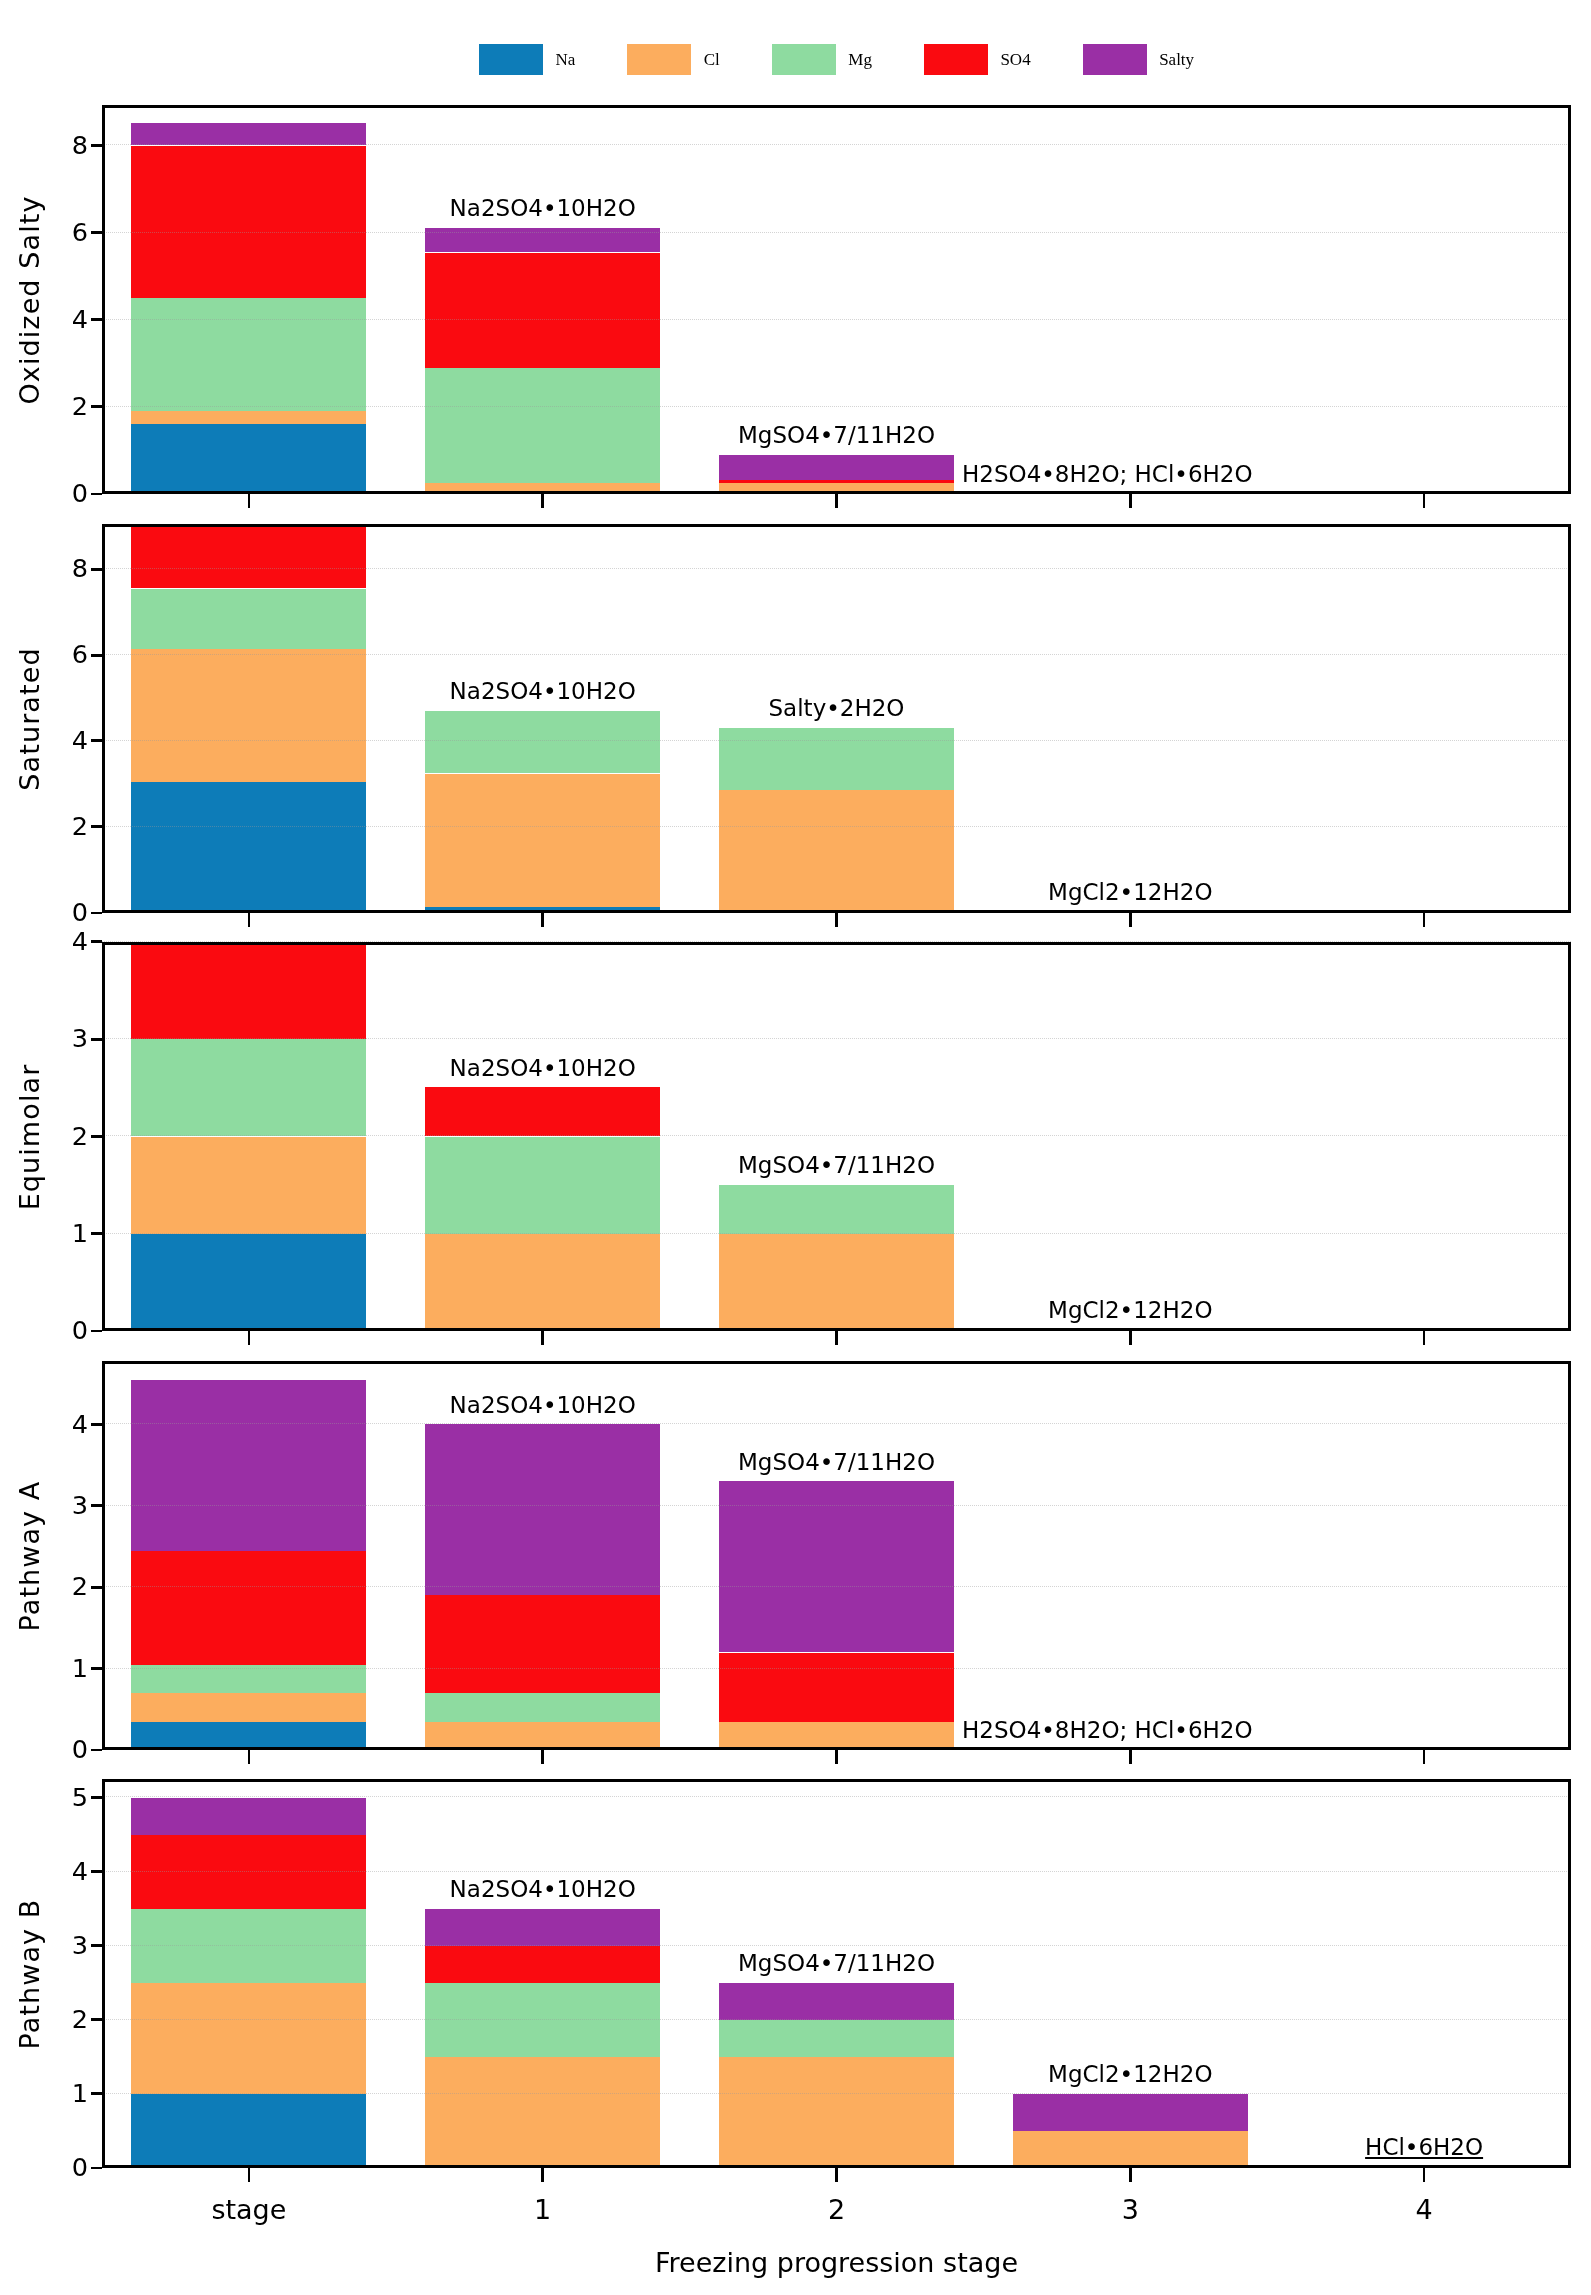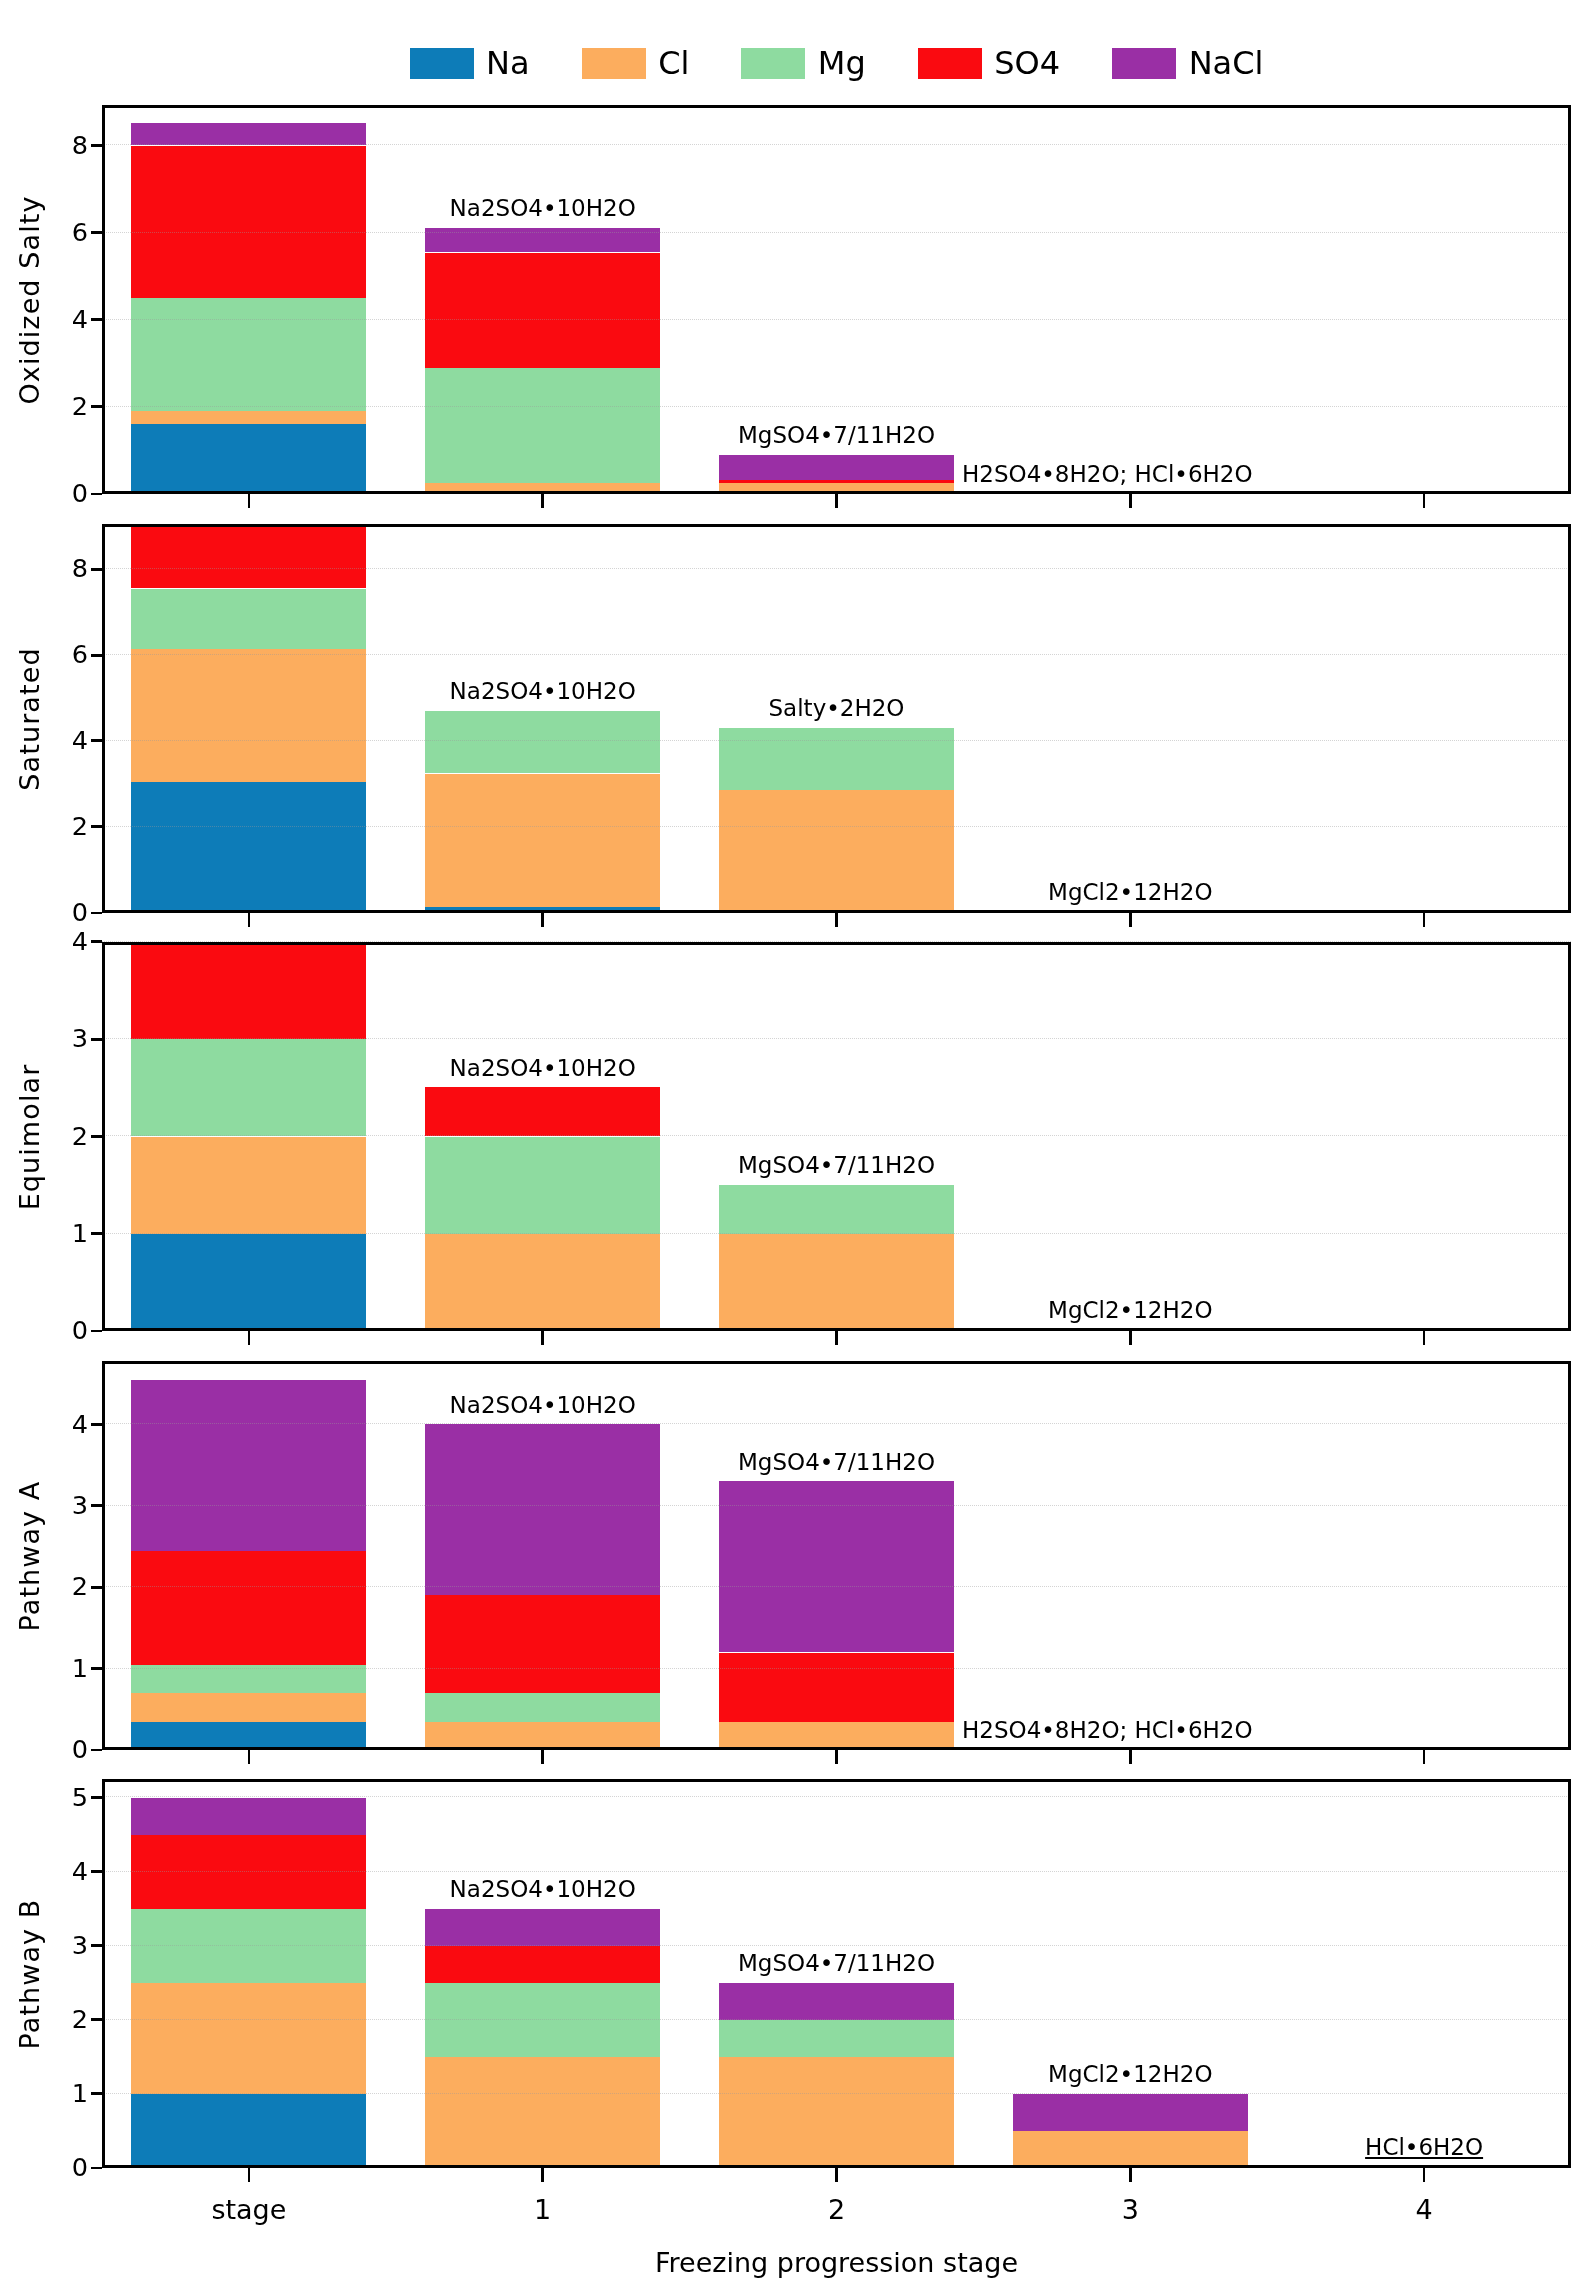--- a/index.html
+++ b/index.html
@@ -2,21 +2,21 @@
 <html style="font-size:9px"><head>
 <meta charset="utf-8">
 <style>
   html,body{margin:0;padding:0;background:#fff;}
   body{width:1591px;height:2295px;position:relative;font-family:"DejaVu Sans",sans-serif;color:#000;}
   #figure{position:absolute;left:0;top:0;width:1591px;height:2295px;background:#fff;}
   .fig-title{position:absolute;left:102px;width:1469px;top:9px;text-align:center;font-size:27px;}
   .legend{position:absolute;left:102px;width:1469px;top:44px;display:flex;justify-content:center;align-items:center;gap:52px;}
   .legend-item{display:flex;align-items:center;gap:12.5px;}
   .legend-swatch{width:64px;height:31px;}
-  .legend-label{font-size:32px;}
+  .legend-label{font-size:17px;font-family:Liberation Serif, serif;}
   #chart-area{position:absolute;left:102px;top:105px;width:1469px;}
   .panel{position:absolute;left:0;width:1469px;height:389px;}
   .spine{position:absolute;left:0;top:0;right:0;bottom:0;border:3.4px solid #000;z-index:30;pointer-events:none;}
   .gridline{position:absolute;left:0;width:100%;height:0;border-top:1.7px dotted #9a9a9a;opacity:.42;z-index:20;}
   .ytick-mark{position:absolute;left:-11.4px;width:11.4px;height:2.8px;background:#000;z-index:31;}
   .ytick-label{position:absolute;right:1483px;text-align:right;font-size:25.6px;line-height:25.6px;z-index:31;}
   .xtick-mark{position:absolute;bottom:-13.7px;width:2.8px;height:13.7px;background:#000;z-index:31;}
   .ylabel{position:absolute;top:50%;left:-73px;transform:translate(-50%,-50%) rotate(-90deg);white-space:nowrap;font-size:27px;letter-spacing:1.1px;z-index:5;}
   .bar-seg{position:absolute;z-index:10;}
   .annot{position:absolute;font-size:23px;white-space:nowrap;z-index:40;}
@@ -41,21 +41,21 @@
       <div class="legend-item">
         <div class="legend-swatch" style="background: rgb(142, 219, 160);"></div>
         <div class="legend-label">Mg</div>
       </div>
       <div class="legend-item">
         <div class="legend-swatch" style="background: rgb(250, 10, 16);"></div>
         <div class="legend-label">SO4</div>
       </div>
       <div class="legend-item">
         <div class="legend-swatch" style="background: rgb(154, 47, 165);"></div>
-        <div class="legend-label">NaCl</div>
+        <div class="legend-label">Salty</div>
       </div>
     </div>
   <div id="chart-area" style="height: 2063px;">
       <div class="panel" style="top: 0px;">
         <div class="ylabel">Oxidized Salty</div>
         <div class="ytick-mark" style="bottom: -1.4px;"></div>
         <div class="ytick-label" style="bottom: -13px;">0</div>
         <div class="gridline" style="bottom: 87px;"></div>
         <div class="ytick-mark" style="bottom: 86px;"></div>
         <div class="ytick-label" style="bottom: 74px;">2</div>

